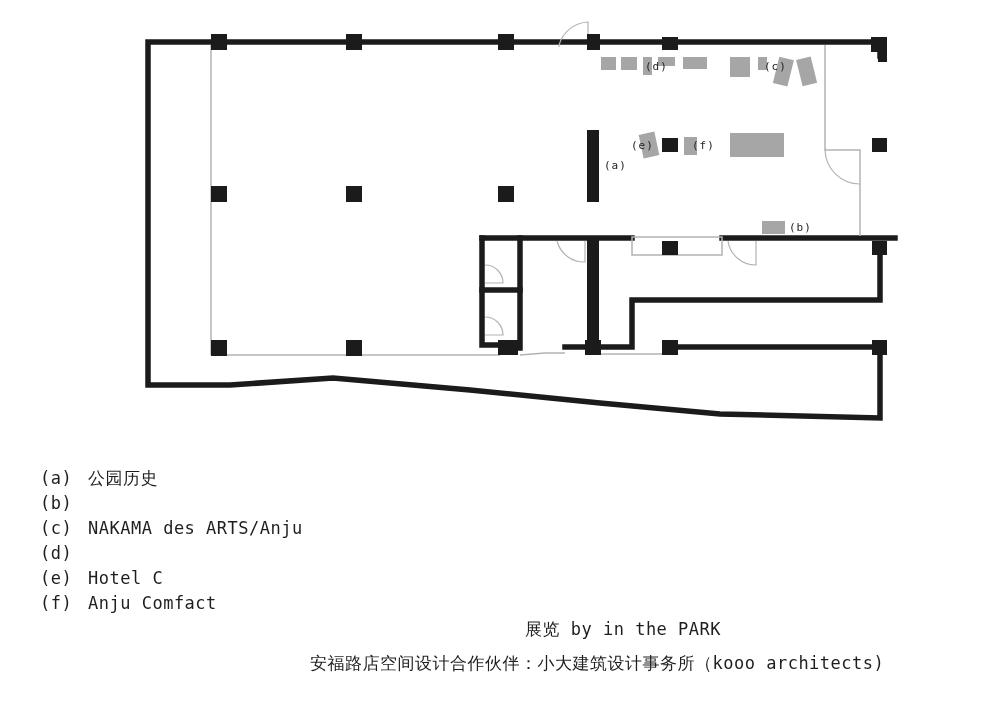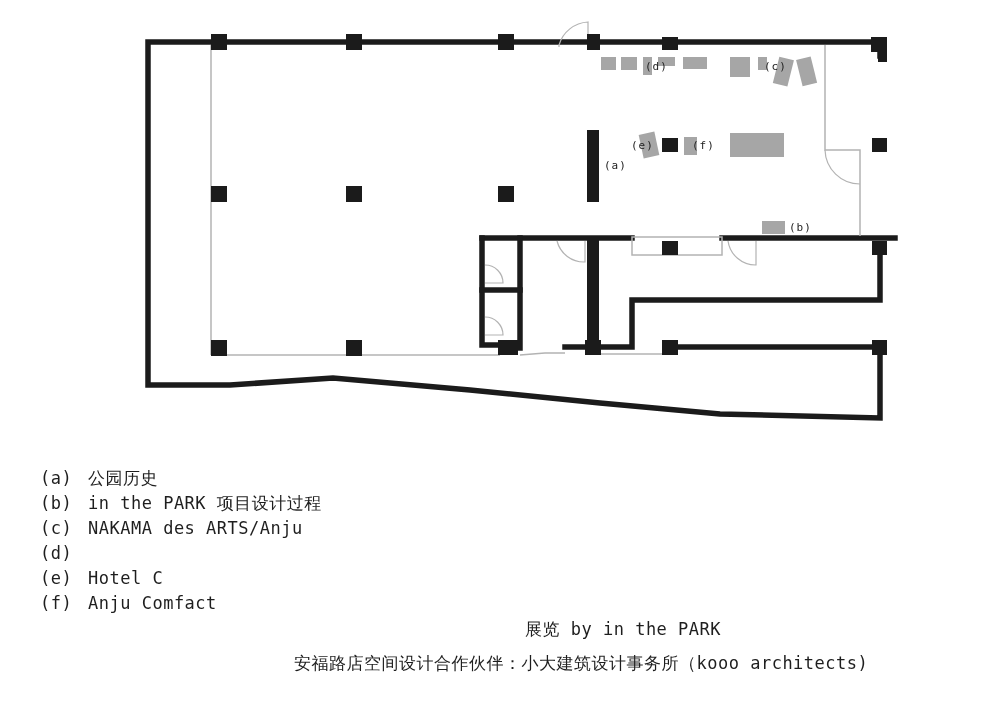--- a/index.html
+++ b/index.html
@@ -9,21 +9,21 @@
     .thin { fill: none; stroke: #b3b3b3; stroke-width: 1.5; }
     .swing { fill: none; stroke: #b3b3b3; stroke-width: 1.2; }
     .col { fill: #1b1b1b; }
     .exhibit { fill: #a6a6a6; }
     .plan-label { font-family: "DejaVu Sans Mono", monospace; font-size: 11px; fill: #222; letter-spacing: 1px; }
     .legend { position: absolute; left: 40px; top: 466px; font-family: "DejaVu Sans Mono", monospace; font-size: 17px; color: #1e1e1e; line-height: 25px; letter-spacing: 0.5px; }
     .legend-row { display: flex; white-space: nowrap; }
     .legend-key { width: 48px; }
     .credit { position: absolute; font-family: "DejaVu Sans Mono", monospace; font-size: 17px; color: #1e1e1e; white-space: nowrap; letter-spacing: 0.5px; }
     .credit-1 { left: 525px; top: 618px; }
-    .credit-2 { left: 294px; top: 652px; }
+    .credit-2 { left: 310px; top: 652px; }
   </style>
 </head>
 <body>
 
 <svg id="plan" viewBox="0 0 1000 440" xmlns="http://www.w3.org/2000/svg">
 
   <polyline class="wall" points="880,42 148,42 148,385 230,385 333,378 470,390 600,403 720,414 880,418 880,345"></polyline>
 
   <polyline class="wall" points="880,42 880,56"></polyline>
 
@@ -109,21 +109,20 @@
   <text class="plan-label" x="789" y="231">(b)</text>
 </svg>
 
 <div class="legend">
   <div class="legend-row">
     <span class="legend-key">(a)</span>
     <span>公园历史</span>
   </div>
   <div class="legend-row">
     <span class="legend-key">(b)</span>
-    <span>in the PARK 项目设计过程</span>
   </div>
   <div class="legend-row">
     <span class="legend-key">(c)</span>
     <span>NAKAMA des ARTS/Anju</span>
   </div>
   <div class="legend-row">
     <span class="legend-key">(d)</span>
   </div>
   <div class="legend-row">
     <span class="legend-key">(e)</span>

